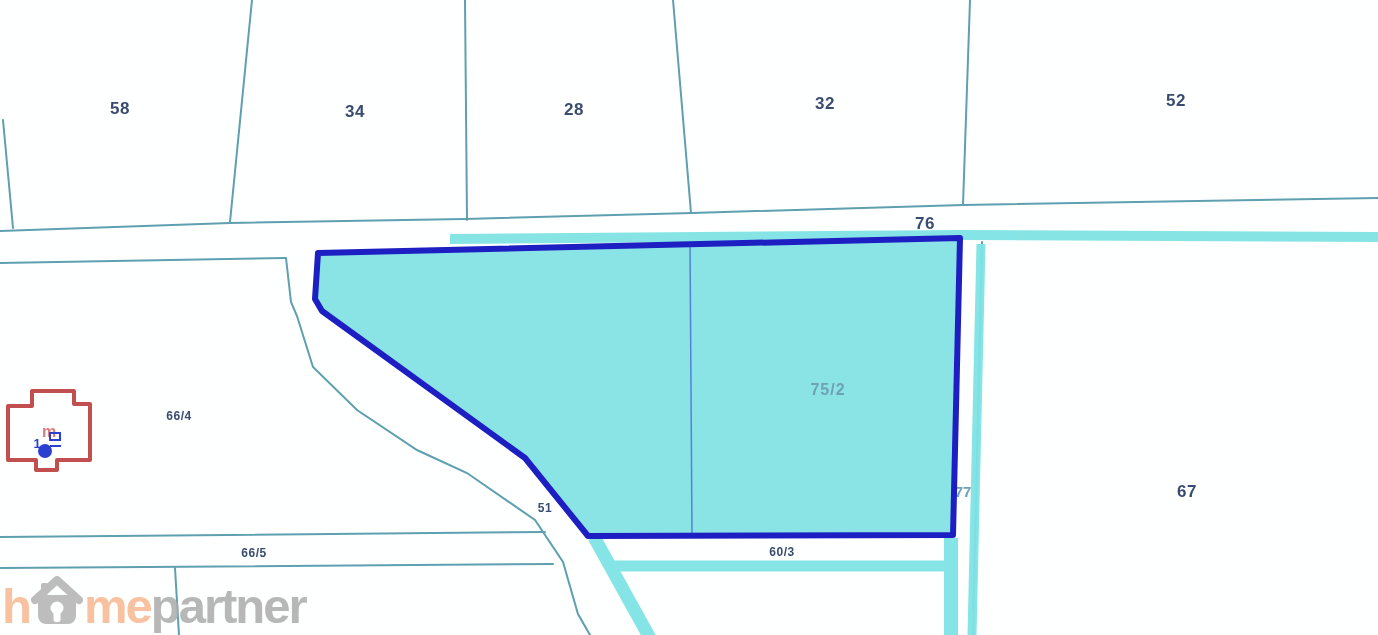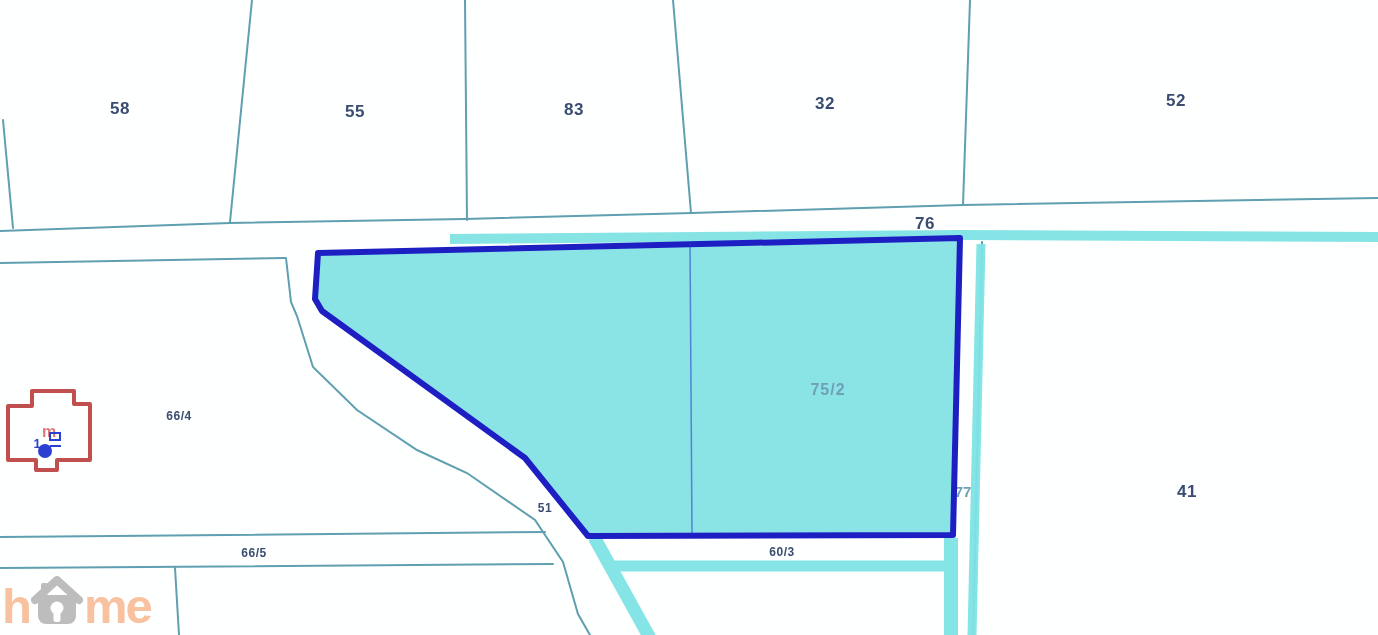--- a/index.html
+++ b/index.html
@@ -84,38 +84,39 @@
     <g>
       <text x="49" y="437" text-anchor="middle" font-family="Liberation Sans, sans-serif" font-size="16" font-weight="700" fill="#E07A7A">m</text>
       <text x="37" y="448" text-anchor="middle" font-family="Liberation Sans, sans-serif" font-size="13" font-weight="700" fill="#2B3FD0">1</text>
       <rect x="50" y="433" width="10" height="7" fill="none" stroke="#2B3FD0" stroke-width="2"></rect>
       <path d="M50,446 L61,446" stroke="#2B3FD0" stroke-width="2" fill="none"></path>
       <circle cx="45" cy="451" r="7" fill="#2B3FD0"></circle>
     </g>
   </svg>
 
   <div class="lbl" style="left:120px;top:109px">58</div>
-  <div class="lbl" style="left:355px;top:112px">55</div>
-  <div class="lbl" style="left:574px;top:110px">83</div>
+  <div class="lbl" style="left:355px;top:112px">34</div>
+  <div class="lbl" style="left:574px;top:110px">28</div>
   <div class="lbl" style="left:825px;top:104px">32</div>
   <div class="lbl" style="left:1176px;top:101px">52</div>
   <div class="lbl" style="left:925px;top:224px">76</div>
   <div class="lbl small" style="left:179px;top:416px">66/4</div>
   <div class="lbl small" style="left:545px;top:508px">51</div>
   <div class="lbl small" style="left:254px;top:553px">66/5</div>
   <div class="lbl small" style="left:782px;top:552px">60/3</div>
-  <div class="lbl" style="left:1187px;top:492px">41</div>
+  <div class="lbl" style="left:1187px;top:492px">67</div>
 
   <div class="watermark">
     <span class="wm-txt wm-salmon">h</span>
     <span class="wm-house">
       <svg width="52" height="52" viewBox="0 0 52 52">
         <rect x="10" y="7" width="7" height="12" rx="2" fill="#B2B2B2"></rect>
         <path d="M4,24 L26,4 L48,24" stroke="#B2B2B2" stroke-width="8" fill="none" stroke-linecap="round" stroke-linejoin="round"></path>
         <rect x="7" y="19" width="38" height="29" rx="8" fill="#B2B2B2"></rect>
         <circle cx="26" cy="32" r="6.5" fill="#ffffff"></circle>
         <rect x="22.5" y="35" width="7" height="11" rx="2.5" fill="#ffffff"></rect>
       </svg>
     </span>
     <span class="wm-txt wm-salmon">me</span>
+    <span class="wm-txt wm-gray">partner</span>
   </div>
 
 </div>
 
 </body></html>

